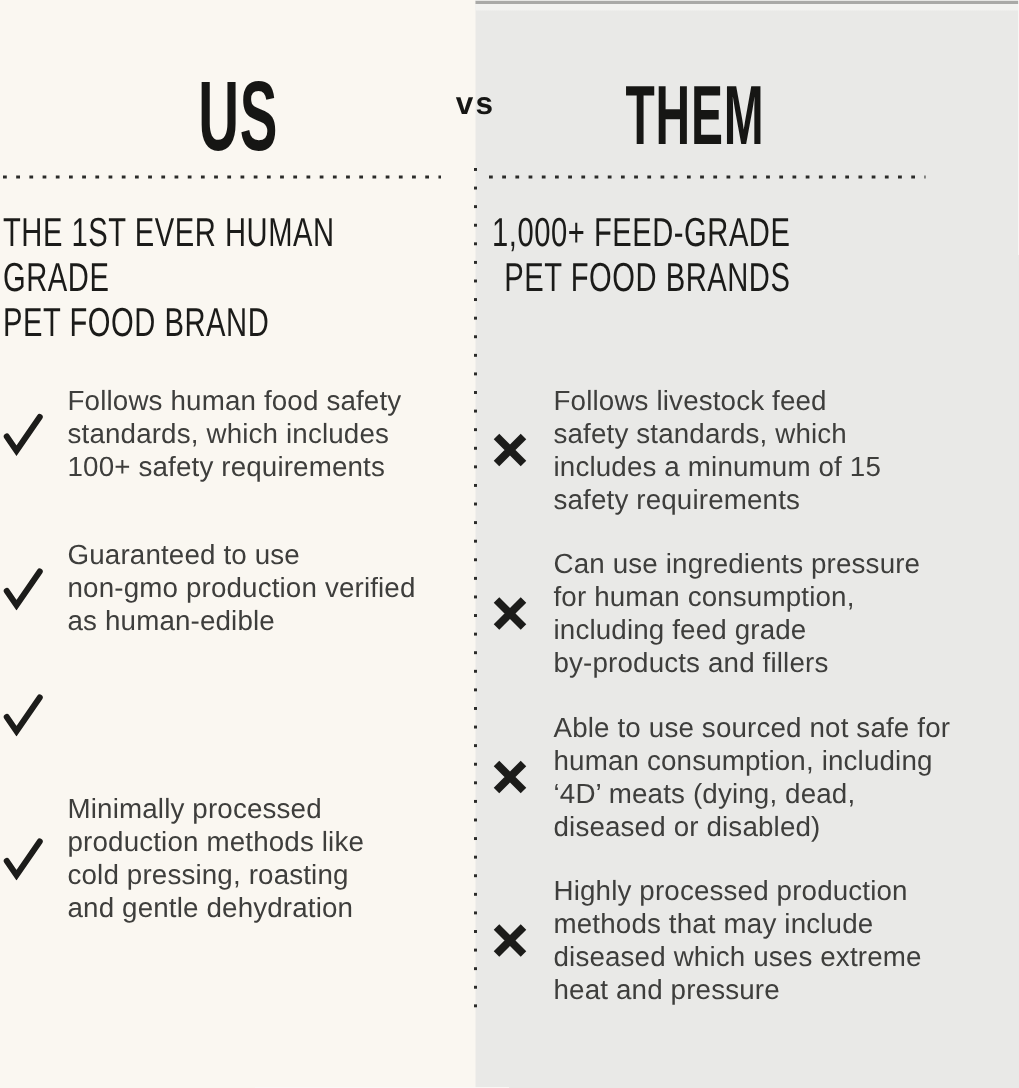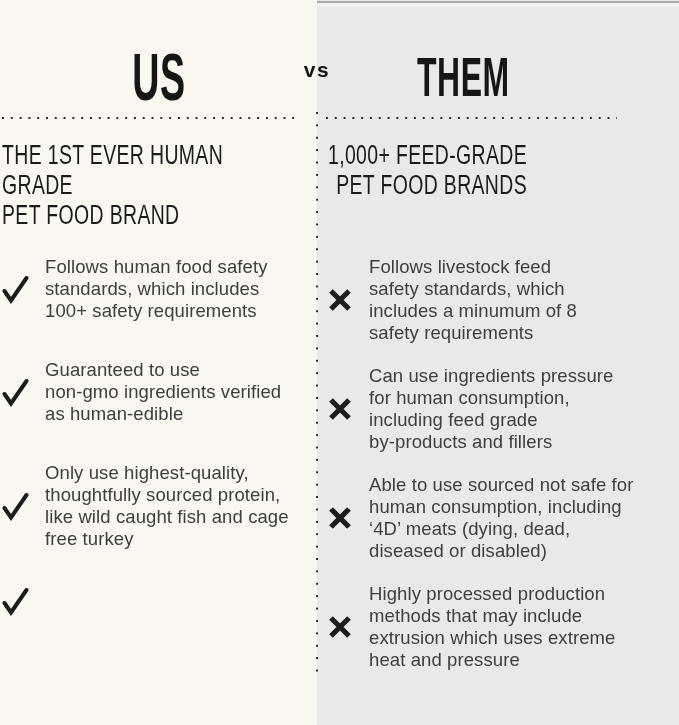--- a/index.html
+++ b/index.html
@@ -146,60 +146,60 @@
 standards, which includes
 100+ safety requirements</span>
       </div>
       <div class="item">
         <span class="item-icon">
           <svg width="27" height="29" viewBox="0 0 27 29">
               <path d="M2.5 16 L9 25.5 L24.5 3" fill="none" stroke="#1C1C1A" stroke-width="4" stroke-linecap="round" stroke-linejoin="miter"></path>
             </svg>
         </span>
         <span class="item-text">Guaranteed to use
-non-gmo ingredients verified
+non-gmo production verified
 as human-edible</span>
       </div>
       <div class="item">
         <span class="item-icon">
           <svg width="27" height="29" viewBox="0 0 27 29">
               <path d="M2.5 16 L9 25.5 L24.5 3" fill="none" stroke="#1C1C1A" stroke-width="4" stroke-linecap="round" stroke-linejoin="miter"></path>
             </svg>
         </span>
-        <span class="item-text">Only use highest-quality,
-thoughtfully sourced protein,
-like wild caught fish and cage
-free turkey</span>
-      </div>
-      <div class="item">
-        <span class="item-icon">
-          <svg width="27" height="29" viewBox="0 0 27 29">
-              <path d="M2.5 16 L9 25.5 L24.5 3" fill="none" stroke="#1C1C1A" stroke-width="4" stroke-linecap="round" stroke-linejoin="miter"></path>
-            </svg>
-        </span>
+      </div>
+      <div class="item">
+        <span class="item-icon">
+          <svg width="27" height="29" viewBox="0 0 27 29">
+              <path d="M2.5 16 L9 25.5 L24.5 3" fill="none" stroke="#1C1C1A" stroke-width="4" stroke-linecap="round" stroke-linejoin="miter"></path>
+            </svg>
+        </span>
+        <span class="item-text">Minimally processed
+production methods like
+cold pressing, roasting
+and gentle dehydration</span>
       </div>
     </div>
   </div>
 
   <div class="col col-right">
     <div class="col-title title-them"><span class="condense">THEM</span></div>
     <div class="h-dots"></div>
     <div class="col-heading"><span class="condense-h">1,000+ FEED-GRADE
 PET FOOD BRANDS</span></div>
 
     <div class="items">
       <div class="item">
         <span class="item-icon">
           <svg width="24" height="24" viewBox="0 0 24 24">
               <path d="M3 3 L21 21 M21 3 L3 21" fill="none" stroke="#1C1C1A" stroke-width="5.2" stroke-linecap="butt"></path>
             </svg>
         </span>
         <span class="item-text">Follows livestock feed
 safety standards, which
-includes a minumum of 8
+includes a minumum of 15
 safety requirements</span>
       </div>
       <div class="item">
         <span class="item-icon">
           <svg width="24" height="24" viewBox="0 0 24 24">
               <path d="M3 3 L21 21 M21 3 L3 21" fill="none" stroke="#1C1C1A" stroke-width="5.2" stroke-linecap="butt"></path>
             </svg>
         </span>
         <span class="item-text">Can use ingredients pressure
 for human consumption,
@@ -218,19 +218,19 @@
 diseased or disabled)</span>
       </div>
       <div class="item">
         <span class="item-icon">
           <svg width="24" height="24" viewBox="0 0 24 24">
               <path d="M3 3 L21 21 M21 3 L3 21" fill="none" stroke="#1C1C1A" stroke-width="5.2" stroke-linecap="butt"></path>
             </svg>
         </span>
         <span class="item-text">Highly processed production
 methods that may include
-extrusion which uses extreme
+diseased which uses extreme
 heat and pressure</span>
       </div>
     </div>
   </div>
 
 </div>
 
 </body></html>

